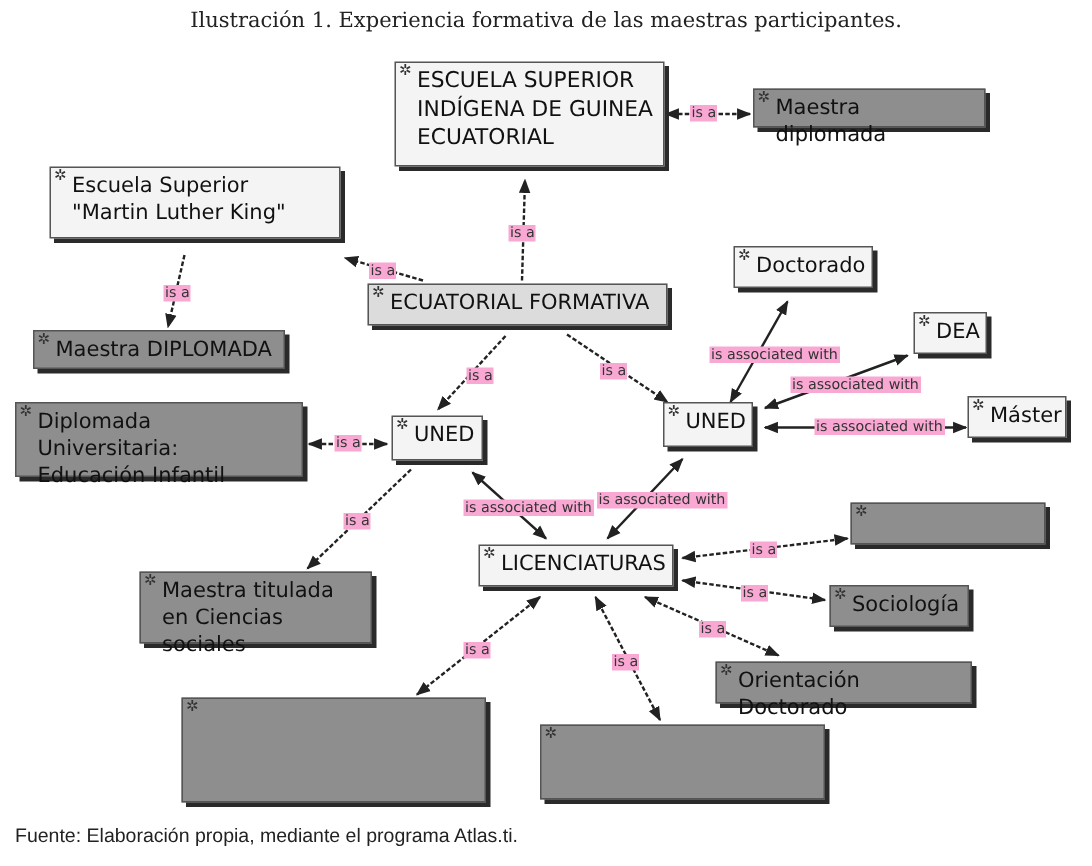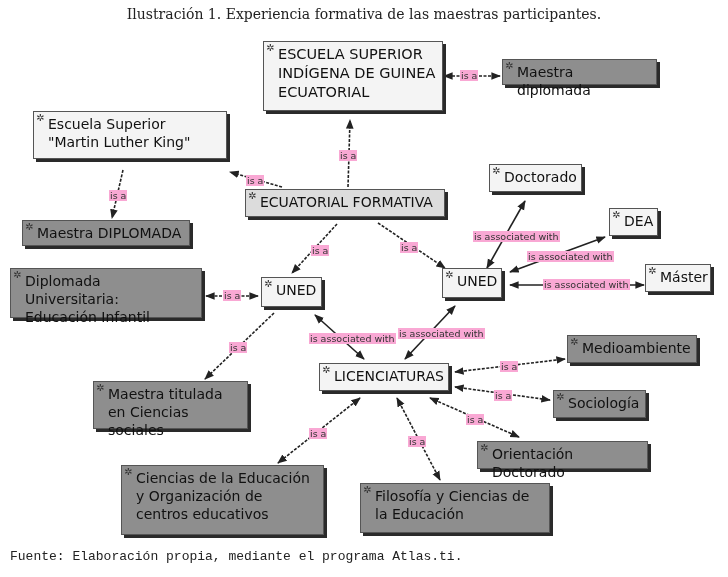--- a/index.html
+++ b/index.html
@@ -1,21 +1,21 @@
 <!DOCTYPE html>
 <html><head>
 <meta charset="utf-8">
 <style>
   html, body { margin: 0; padding: 0; background: #ffffff; }
   body { width: 728px; height: 577px; position: relative; overflow: hidden; }
   .caption { position: absolute; top: 6px; left: 0; width: 728px; text-align: center;
     font-family: "DejaVu Serif", serif; font-size: 14px; color: #222; }
   .caption b { font-weight: normal; }
   .source { position: absolute; left: 10px; top: 549px;
-    font-family: Liberation Mono, monospace; font-size: 13px; color: #222; }
+    font-family: Liberation Sans, sans-serif; font-size: 13px; color: #222; }
   .canvas { position: absolute; left: 0; top: 0; width: 728px; height: 577px; }
   svg.edges { position: absolute; left: 0; top: 0; width: 728px; height: 577px; }
   .node { position: absolute; box-sizing: border-box; border: 1px solid #555;
     box-shadow: 3px 3px 0 #2a2a2a; font-family: "DejaVu Sans", sans-serif;
     color: #111; line-height: 1.3; padding: 3px 6px 2px 14px; }
   .node.light { background: #f4f4f4; }
   .node.mid { background: #dcdcdc; }
   .node.dark { background: #8e8e8e; }
   .node .ico { position: absolute; left: 2px; top: 1px; font-size: 10px; line-height: 10px; color: #333; }
   .node .txt { font-size: 14px; display: block; }
@@ -143,33 +143,30 @@
   <div class="node dark" style="left:93px;top:381px;width:155px;height:48px">
     <span class="ico">✲</span>
     <span class="txt">Maestra titulada en Ciencias sociales</span>
   </div>
   <div class="node light" style="left:319px;top:363px;width:130px;height:28px">
     <span class="ico">✲</span>
     <span class="txt">LICENCIATURAS</span>
   </div>
   <div class="node dark" style="left:567px;top:335px;width:130px;height:28px">
     <span class="ico">✲</span>
-    <span class="txt">Medioambiente</span>
   </div>
   <div class="node dark" style="left:553px;top:390px;width:93px;height:28px">
     <span class="ico">✲</span>
     <span class="txt">Sociología</span>
   </div>
   <div class="node dark" style="left:477px;top:441px;width:171px;height:28px">
     <span class="ico">✲</span>
     <span class="txt">Orientación Doctorado</span>
   </div>
   <div class="node dark" style="left:121px;top:465px;width:203px;height:70px">
     <span class="ico">✲</span>
-    <span class="txt">Ciencias de la Educación y Organización de centros educativos</span>
   </div>
   <div class="node dark" style="left:360px;top:483px;width:190px;height:50px">
     <span class="ico">✲</span>
-    <span class="txt">Filosofía y Ciencias de la Educación</span>
   </div>
 </div>
 
 <div class="source">Fuente: Elaboración propia, mediante el programa Atlas.ti.</div>
 
 </body></html>

